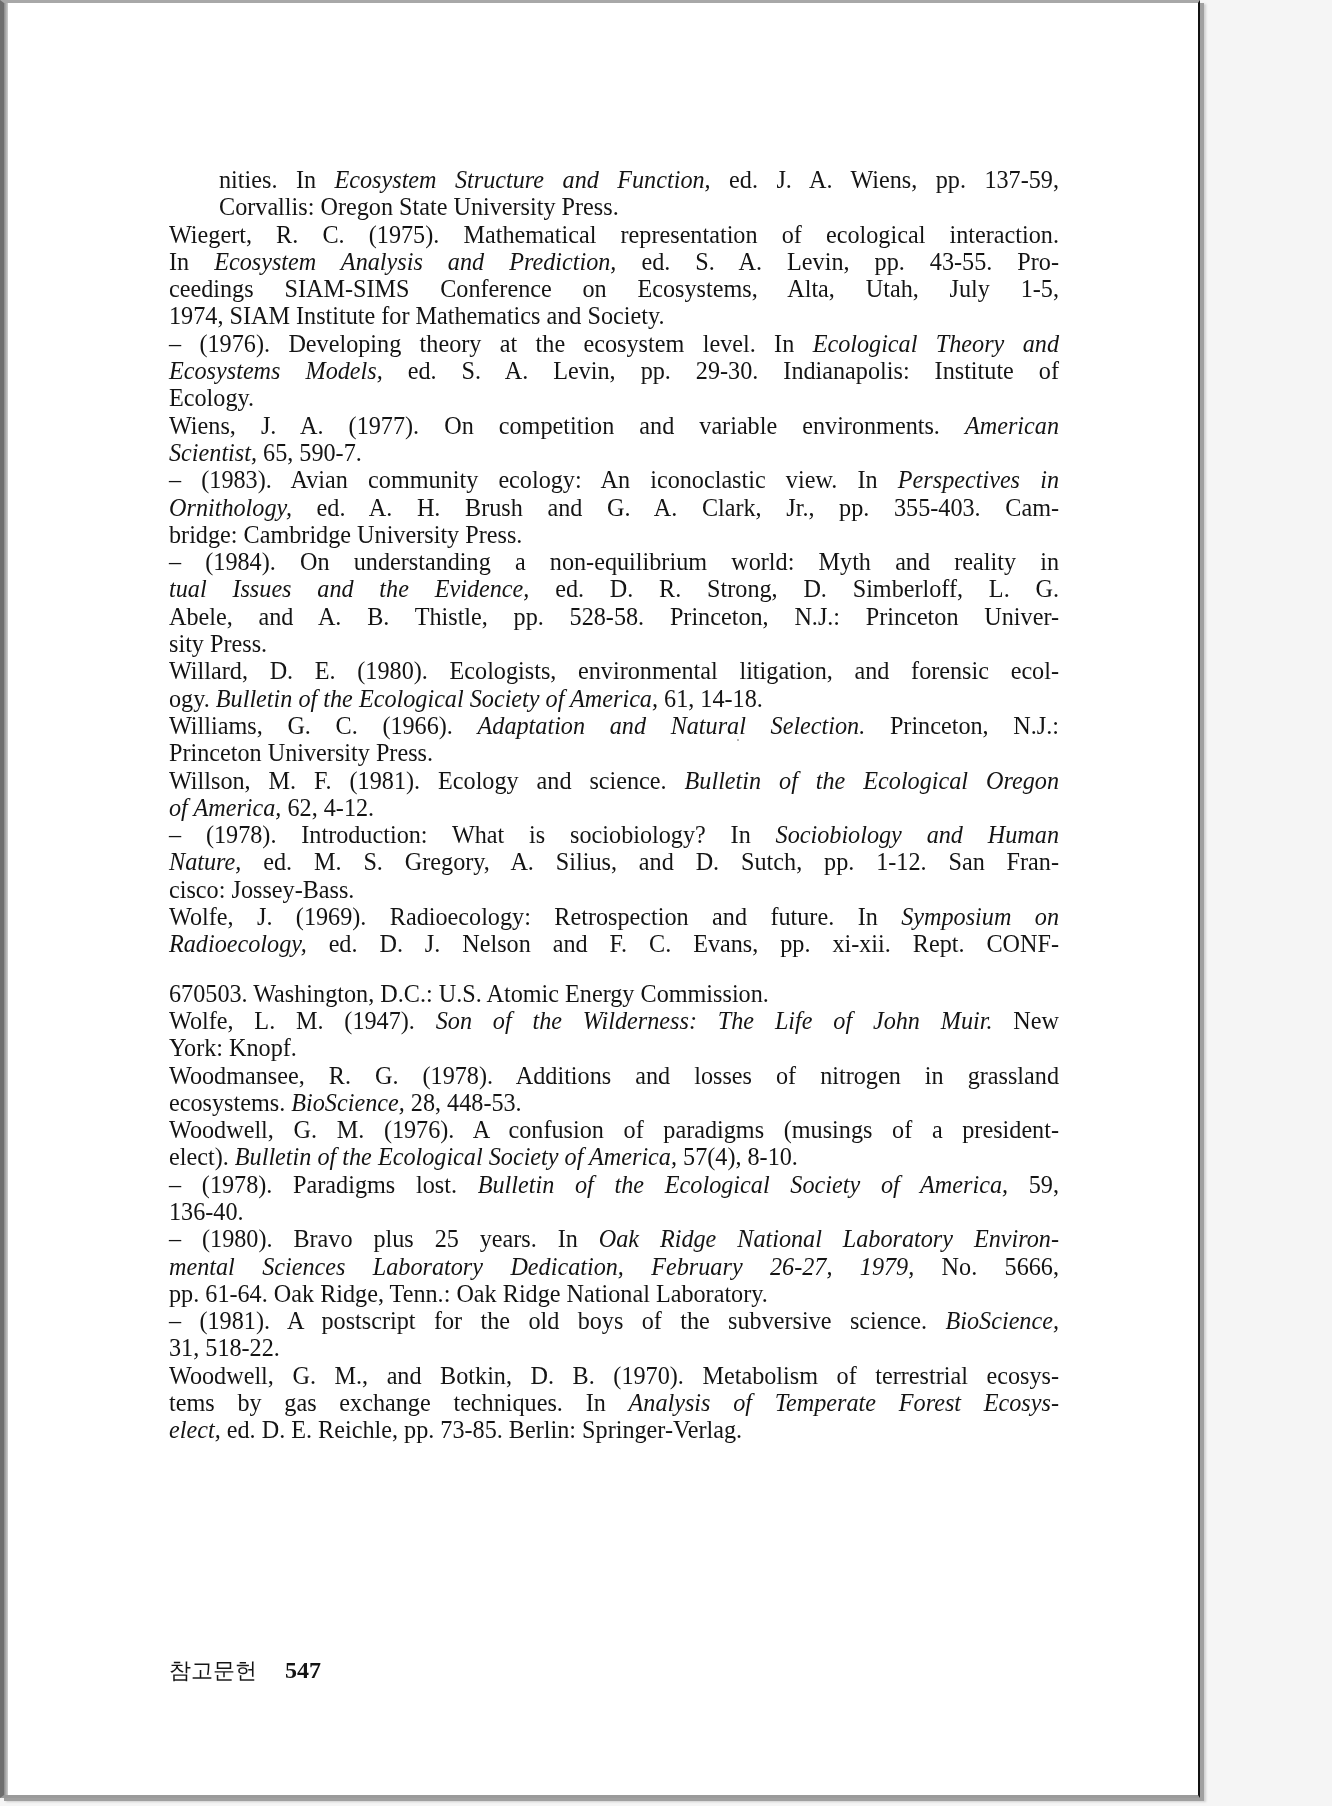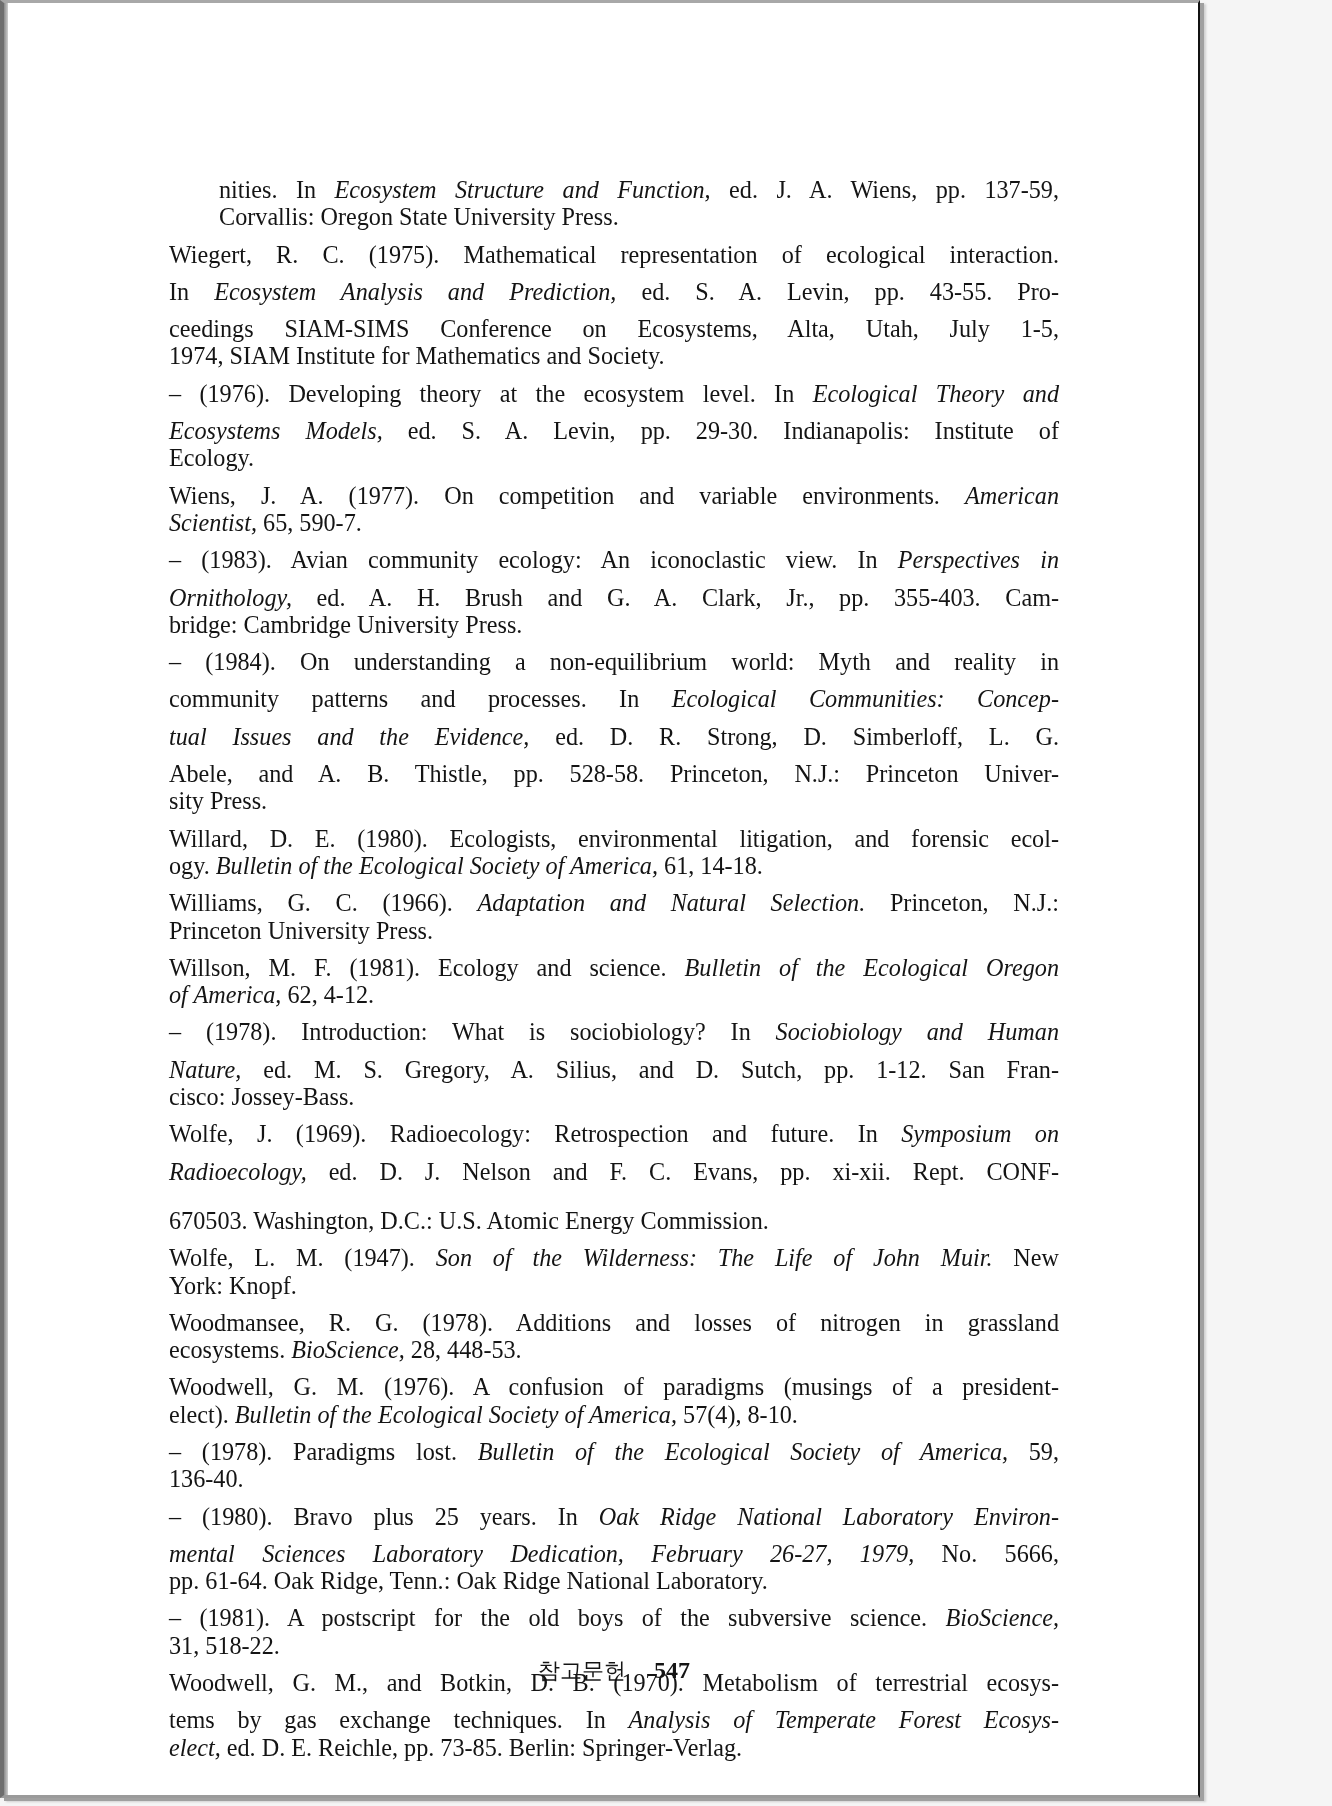--- a/index.html
+++ b/index.html
@@ -59,29 +59,28 @@
       text-indent: 0;
     }
     .line {
       display: block;
       white-space: nowrap;
     }
     .line.just {
       text-align: justify;
       text-align-last: justify;
       white-space: normal;
-      margin-top: 10px;
     }
     .seg-i { font-style: italic; }
     .footer {
       position: absolute;
       left: 165px;
       top: 1653px;
       width: 890px;
-      text-align: center;
+      text-align: left;
       font-family: "Liberation Serif", "DejaVu Serif", serif;
       font-size: 24px;
       color: #141414;
     }
     .footer .section {
       font-family: "DejaVu Sans", sans-serif;
       font-size: 22px;
       margin-right: 22px;
     }
     .footer .pnum {
@@ -124,21 +123,20 @@
           <span class="line just"><span>Wiens, J. A. (1977). On competition and variable environments. </span><span class="seg-i">American</span></span>
           <span class="line" style="padding-left: 0px;"><span class="seg-i">Scientist,</span><span> 65, 590-7.</span></span>
         </div>
         <div class="ref">
           <span class="line just"><span>– (1983). Avian community ecology: An iconoclastic view. In </span><span class="seg-i">Perspectives in</span></span>
           <span class="line just" style="padding-left: 0px;"><span class="seg-i">Ornithology,</span><span> ed. A. H. Brush and G. A. Clark, Jr., pp. 355-403. Cam-</span></span>
           <span class="line" style="padding-left: 0px;"><span>bridge: Cambridge University Press.</span></span>
         </div>
         <div class="ref">
           <span class="line just"><span>– (1984). On understanding a non-equilibrium world: Myth and reality in</span></span>
-          <span class="line just" style="padding-left: 0px;"><span>community patterns and processes. In </span><span class="seg-i">Ecological Communities: Concep-</span></span>
           <span class="line just" style="padding-left: 0px;"><span class="seg-i">tual Issues and the Evidence,</span><span> ed. D. R. Strong, D. Simberloff, L. G.</span></span>
           <span class="line just" style="padding-left: 0px;"><span>Abele, and A. B. Thistle, pp. 528-58. Princeton, N.J.: Princeton Univer-</span></span>
           <span class="line" style="padding-left: 0px;"><span>sity Press.</span></span>
         </div>
         <div class="ref">
           <span class="line just"><span>Willard, D. E. (1980). Ecologists, environmental litigation, and forensic ecol-</span></span>
           <span class="line" style="padding-left: 0px;"><span>ogy. </span><span class="seg-i">Bulletin of the Ecological Society of America,</span><span> 61, 14-18.</span></span>
         </div>
         <div class="ref">
           <span class="line just"><span>Williams, G. C. (1966). </span><span class="seg-i">Adaptation and Natural Selection.</span><span> Princeton, N.J.:</span></span>

